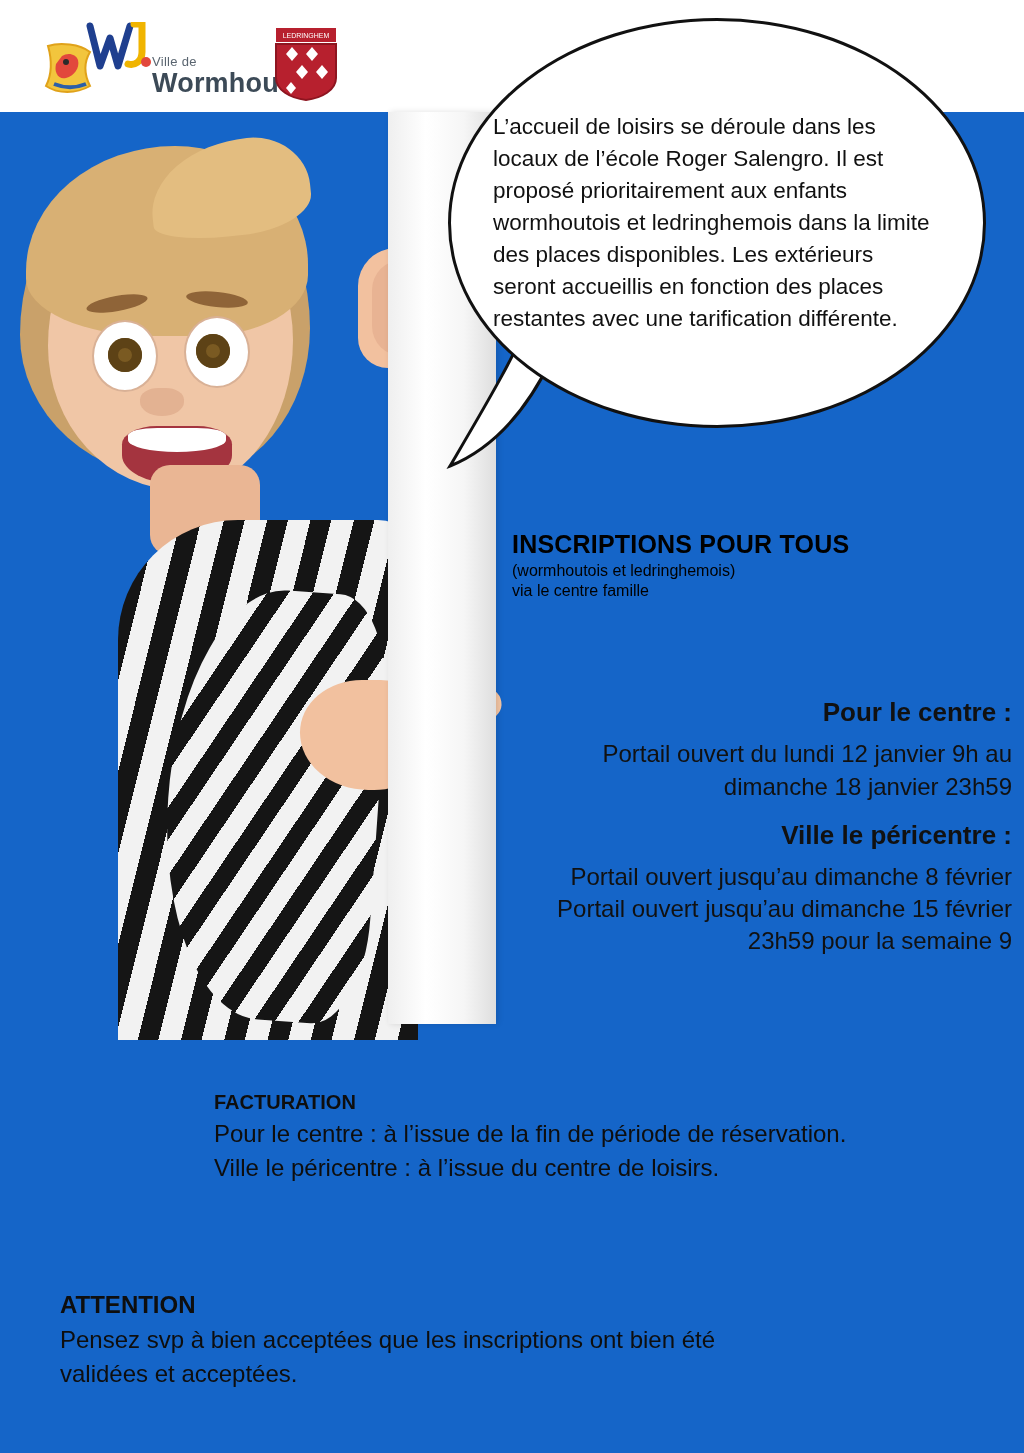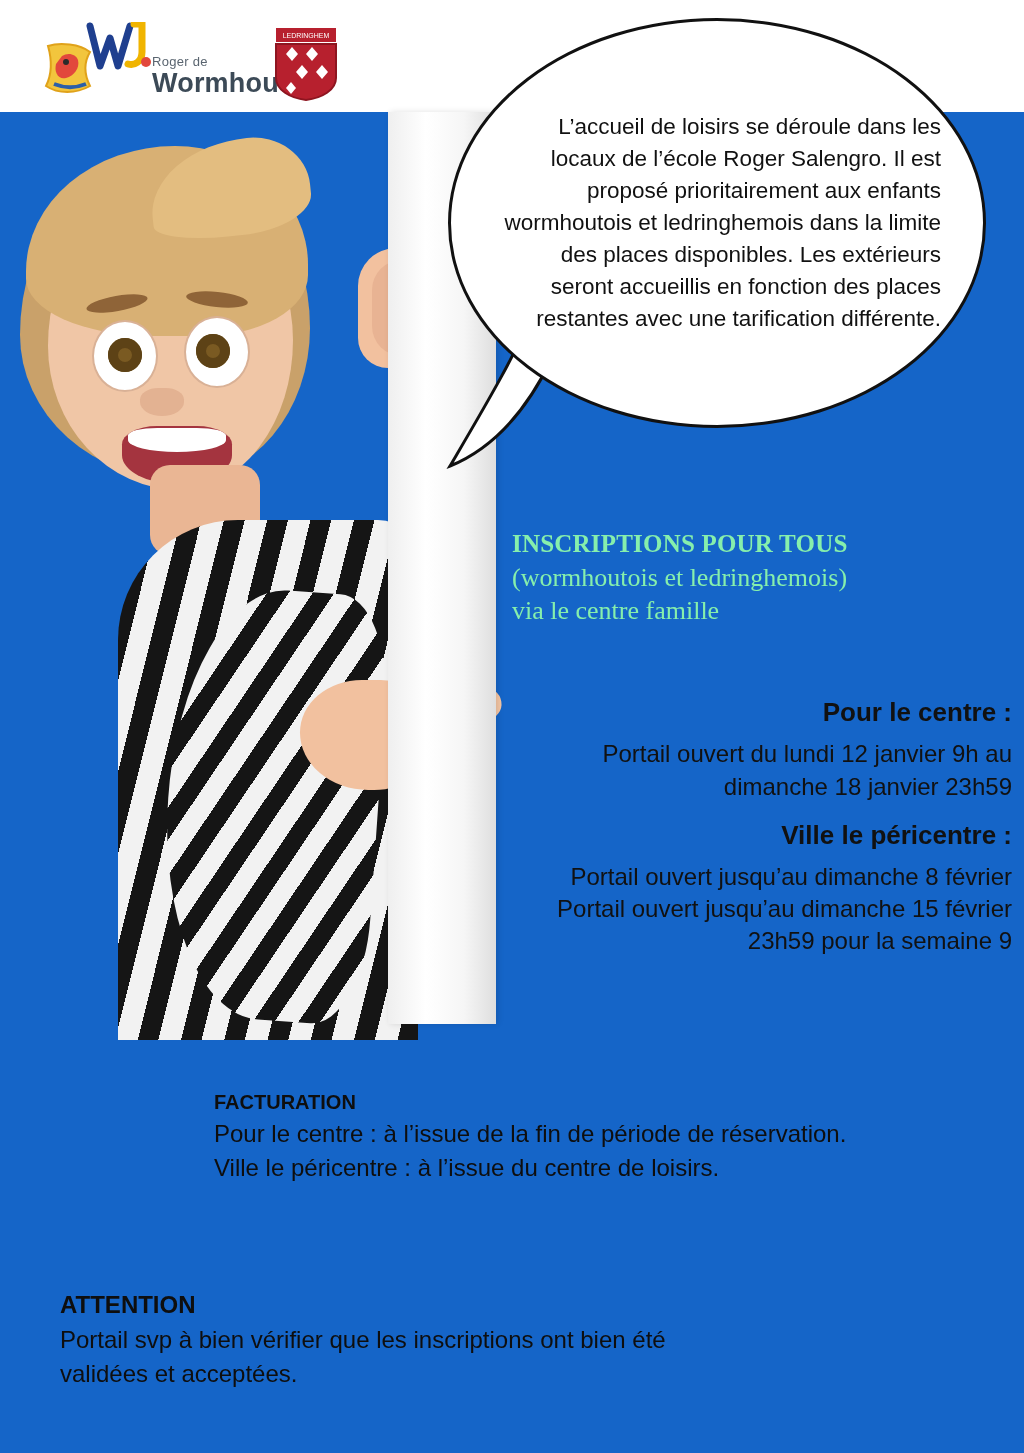--- a/index.html
+++ b/index.html
@@ -273,47 +273,46 @@
     box-sizing: border-box;
     display: flex;
     align-items: center;
     justify-content: center;
     padding: 34px 42px;
   }
   .bubble-text {
     font-size: 22.5px;
     line-height: 1.42;
     color: #111111;
-    text-align: right;
+    text-align: left;
     font-family: "Liberation Sans", sans-serif;
   }
   .tail-shape {
     position: absolute;
     left: 444px;
     top: 288px;
     width: 120px;
     height: 190px;
   }
   
   .inscriptions {
     position: absolute;
     left: 512px;
     top: 528px;
     width: 500px;
-    color: #86efac;
-    font-family: Liberation Serif, serif;
+    color: #000000;
   }
   .insc-title {
     font-size: 25px;
     font-weight: bold;
     line-height: 1.3;
     letter-spacing: .2px;
   }
   .insc-sub {
-    font-size: 26px;
+    font-size: 16px;
     line-height: 1.28;
   }
   .block-center {
     position: absolute;
     left: 430px;
     top: 694px;
     width: 582px;
     text-align: right;
     color: #111111;
   }
@@ -376,21 +375,21 @@
       <path d="M8 6 C20 2 40 4 50 12 C44 22 44 34 50 46 C36 54 18 54 6 46 C12 34 12 20 8 6 Z" fill="#f2c53d" stroke="#e0a21a" stroke-width="2"></path>
       <path d="M22 16 C28 12 36 14 38 20 C40 28 34 36 26 38 C18 40 14 32 16 24 Z" fill="#e2483c"></path>
       <circle cx="26" cy="22" r="3" fill="#2b2b2b"></circle>
       <path d="M14 44 C24 48 36 48 46 44" stroke="#2b5fa8" stroke-width="4" fill="none"></path>
     </svg>
     <svg class="logo-w-mark" viewBox="0 0 70 56">
       <path d="M6 4 L16 44 L26 16 L34 44 L46 4" stroke="#1f3f8f" stroke-width="7" fill="none" stroke-linecap="round" stroke-linejoin="round"></path>
       <path d="M50 2 L58 2 L58 30 C58 40 50 44 44 42" stroke="#f0b400" stroke-width="7" fill="none" stroke-linecap="round"></path>
       <circle cx="62" cy="40" r="5" fill="#e2483c"></circle>
     </svg>
-    <div class="logo-ville">Roger de</div>
+    <div class="logo-ville">Ville de</div>
     <div class="logo-name">Wormhout</div>
   </div>
 
   <svg class="logo-ledringhem" viewBox="0 0 68 76">
     <rect x="4" y="2" width="60" height="14" fill="#b7202e"></rect>
     <text x="34" y="12" font-size="7" fill="#ffffff" text-anchor="middle" font-family="Liberation Sans, sans-serif">LEDRINGHEM</text>
     <path d="M4 18 H64 V52 C64 64 50 72 34 74 C18 72 4 64 4 52 Z" fill="#b7202e" stroke="#8e1520" stroke-width="2"></path>
     <path d="M14 28 l6 -7 l6 7 l-6 7 Z" fill="#ffffff"></path>
     <path d="M34 28 l6 -7 l6 7 l-6 7 Z" fill="#ffffff"></path>
     <path d="M24 46 l6 -7 l6 7 l-6 7 Z" fill="#ffffff"></path>
@@ -453,17 +452,17 @@
   </div>
 
   <div class="facturation">
     <div class="fact-title">FACTURATION</div>
     <div class="fact-line"><b>Pour le centre</b><span> : à l’issue de la fin de période de réservation.</span></div>
     <div class="fact-line"><b>Ville le péricentre</b><span> : à l’issue du centre de loisirs.</span></div>
   </div>
 
   <div class="attention">
     <div class="att-title">ATTENTION</div>
-    <div class="att-line">Portail svp à bien vérifier que les inscriptions ont bien été</div>
+    <div class="att-line">Pensez svp à bien acceptées que les inscriptions ont bien été</div>
     <div class="att-line">validées et acceptées.</div>
   </div>
 
 </div>
 
 </body></html>

